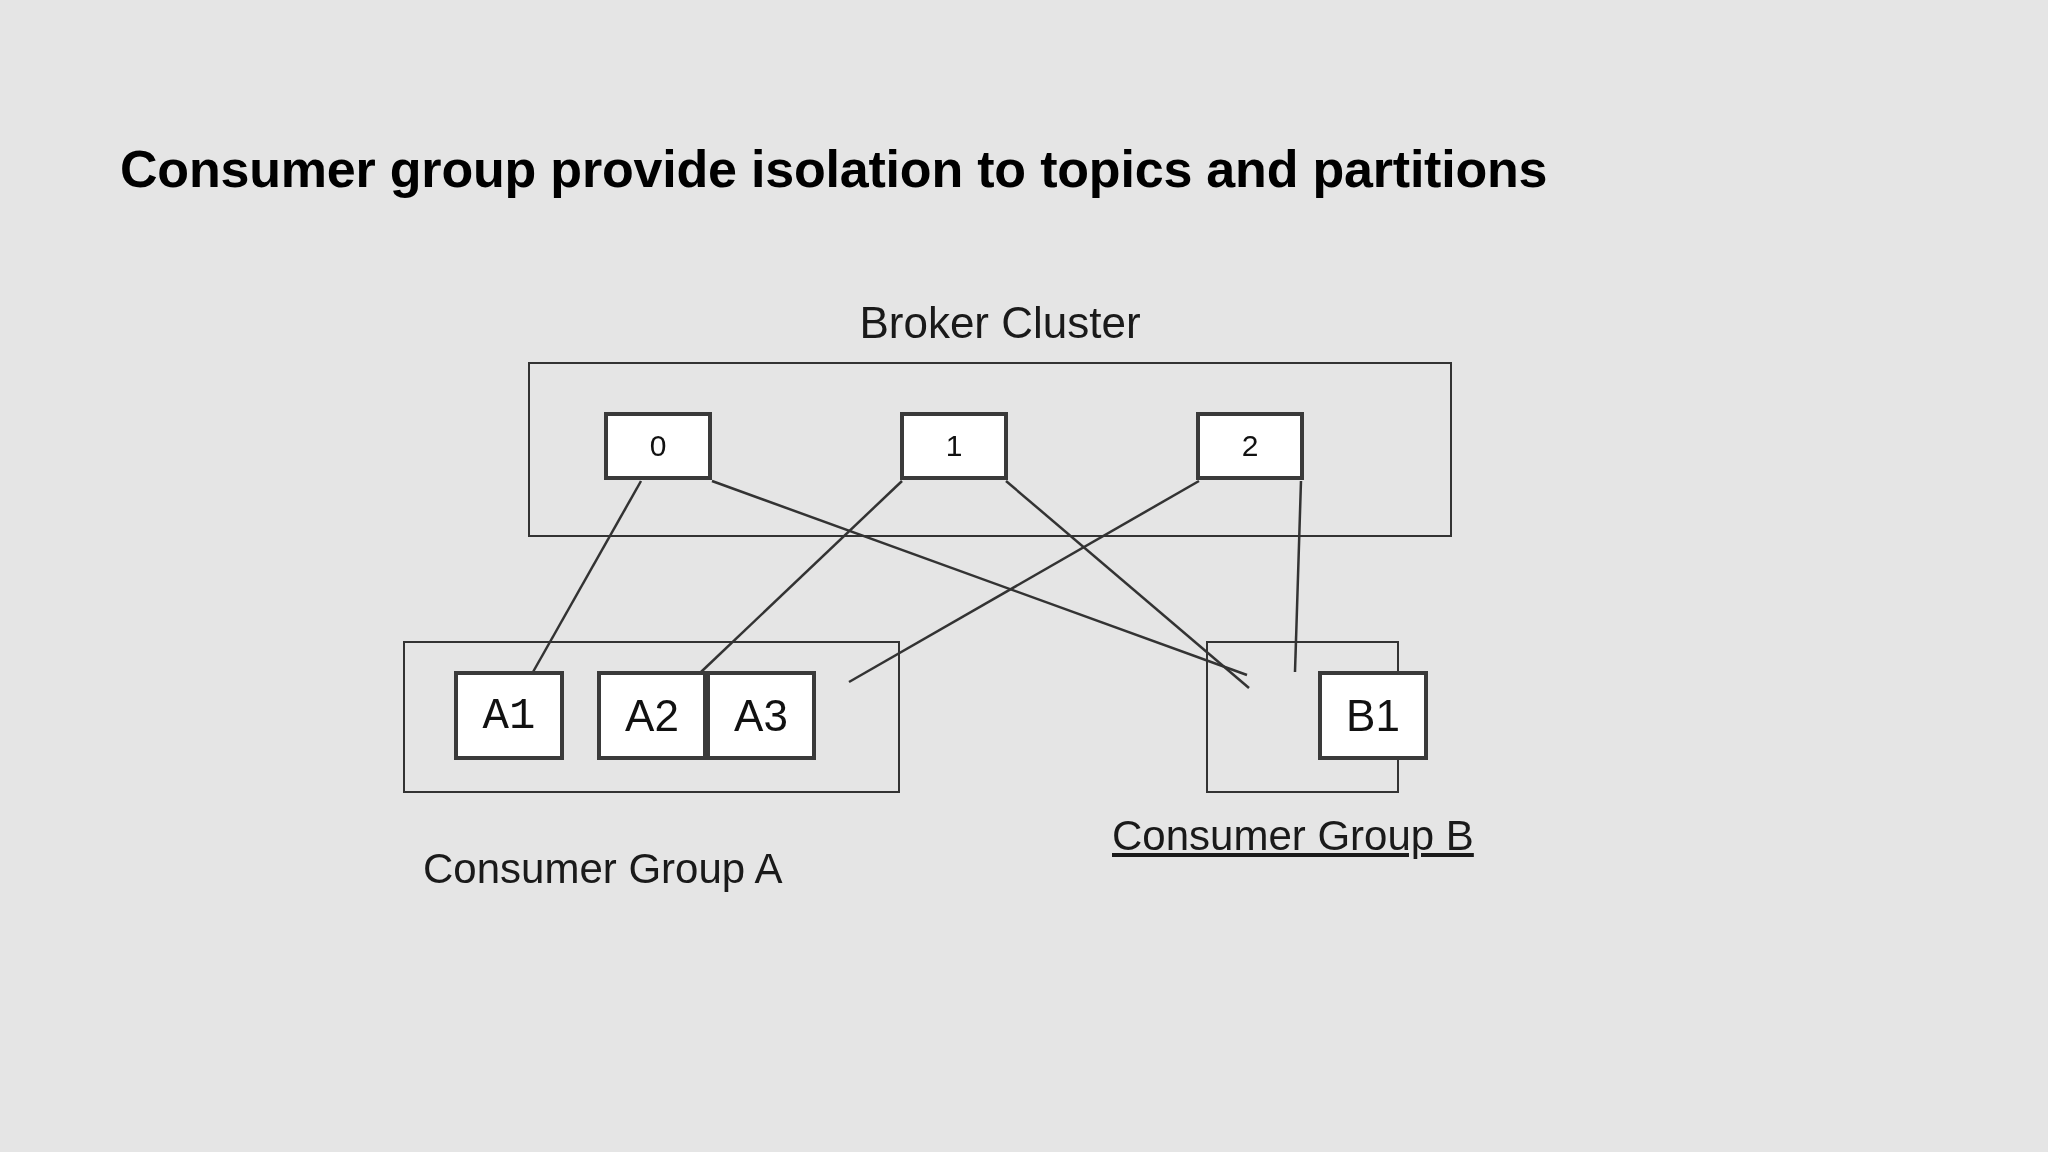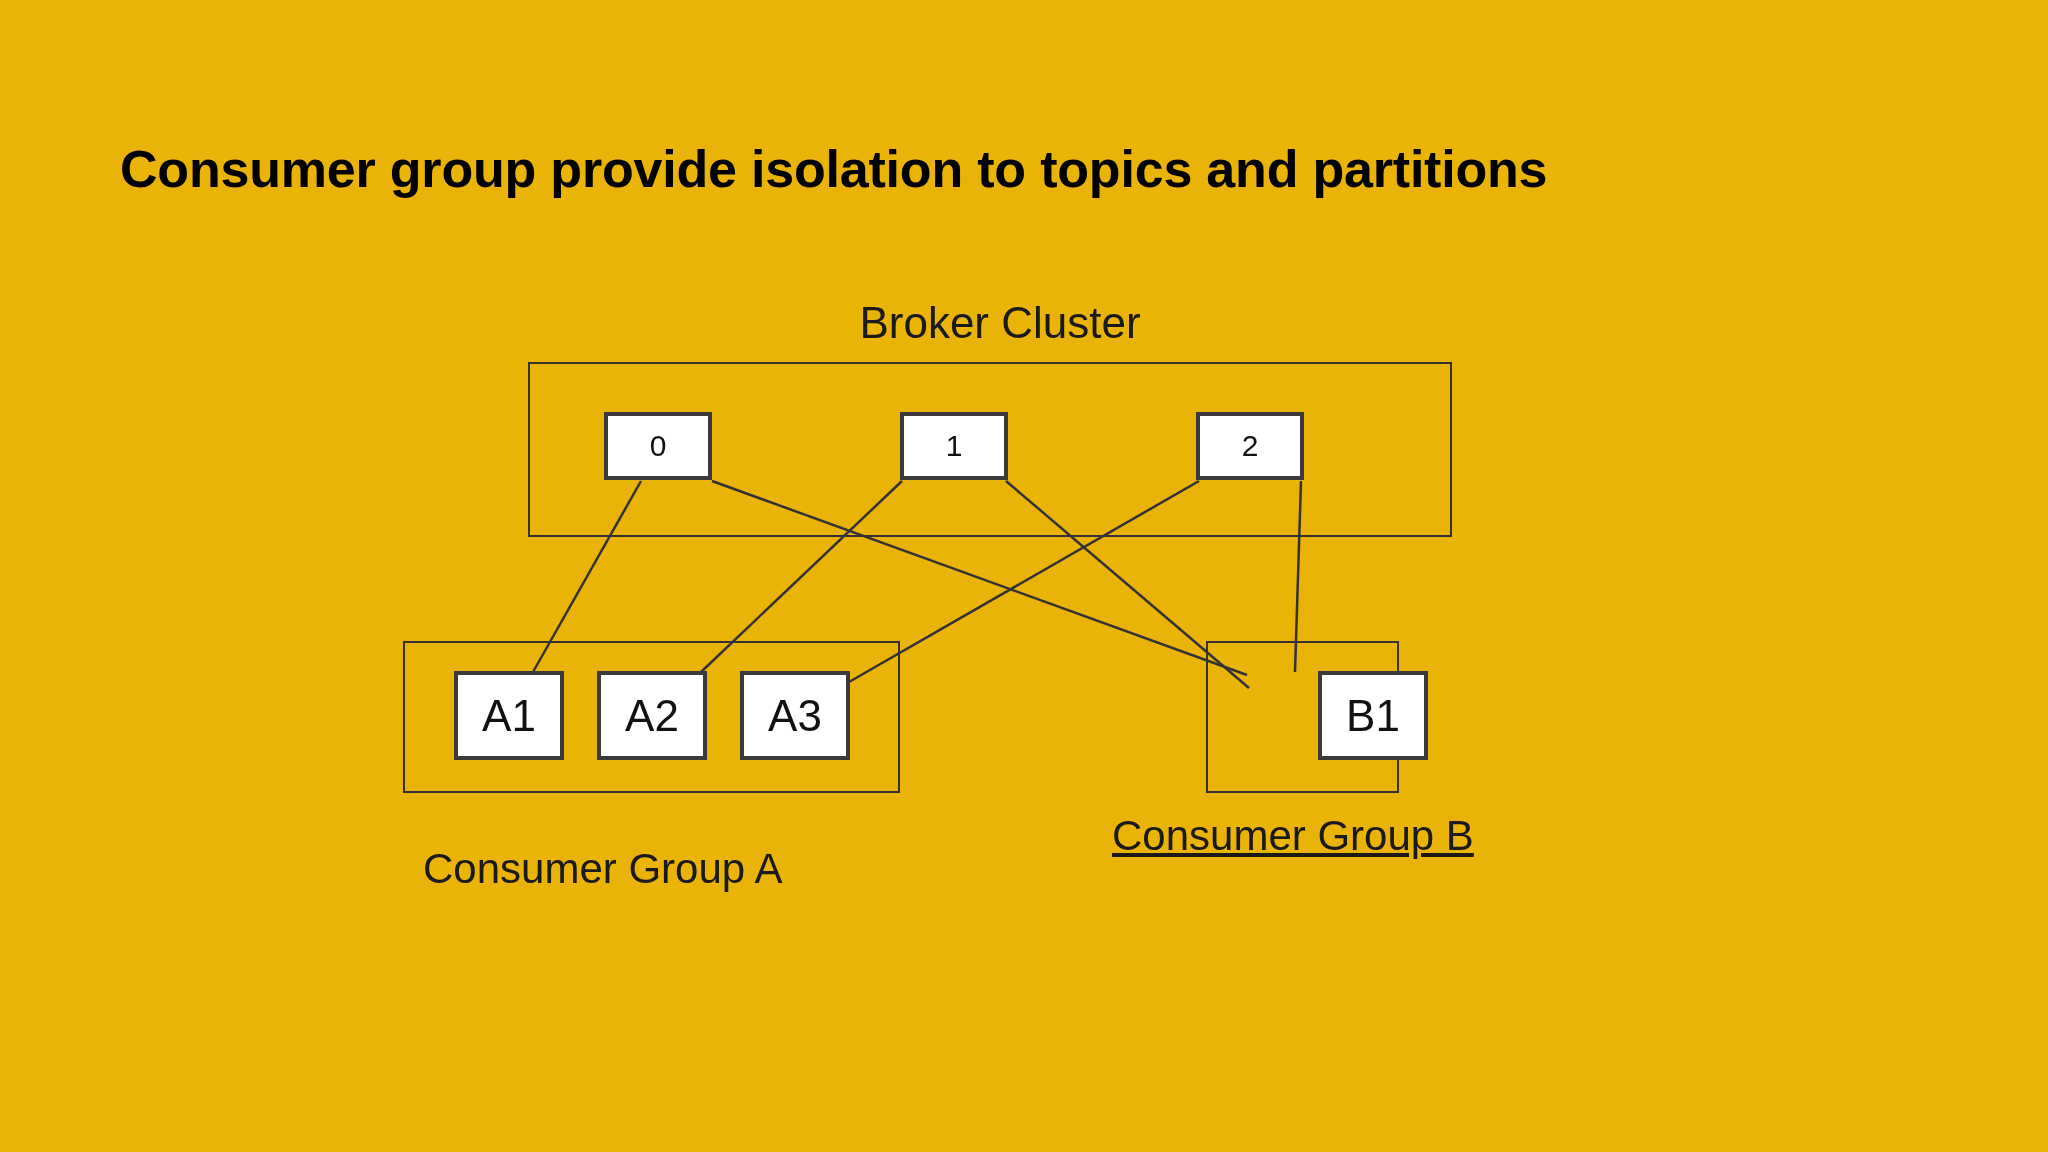--- a/index.html
+++ b/index.html
@@ -14,21 +14,21 @@
     overflow: hidden;
     font-family: "Liberation Sans", sans-serif;
     color: #000000;
   }
 
   #slide {
     position: absolute;
     left: 0; top: 0;
     width: 2048px;
     height: 1152px;
-    background: #eab308;
+    background: #e5e5e5;
   }
 
   
   #slide-title {
     position: absolute;
     left: 120px;
     top: 140px;
     width: 1800px;
     font-size: 52px;
     font-weight: bold;
@@ -115,23 +115,23 @@
     width: 193px;
     height: 152px;
   }
   .consumer-box {
     top: 671px;
     width: 110px;
     height: 89px;
     font-size: 44px;
     color: #111111;
   }
-  #consumer-a1 { left: 454px; }
+  #consumer-a1 { left: 454px; font-family: Liberation Mono, monospace; }
   #consumer-a2 { left: 597px; }
-  #consumer-a3 { left: 740px; }
+  #consumer-a3 { left: 706px; }
   #consumer-b1 { left: 1318px; top: 671px; }
 
   .group-label {
     position: absolute;
     font-size: 42px;
     color: #1a1a1a;
     white-space: nowrap;
   }
   #consumer-group-a-label {
     left: 423px;

